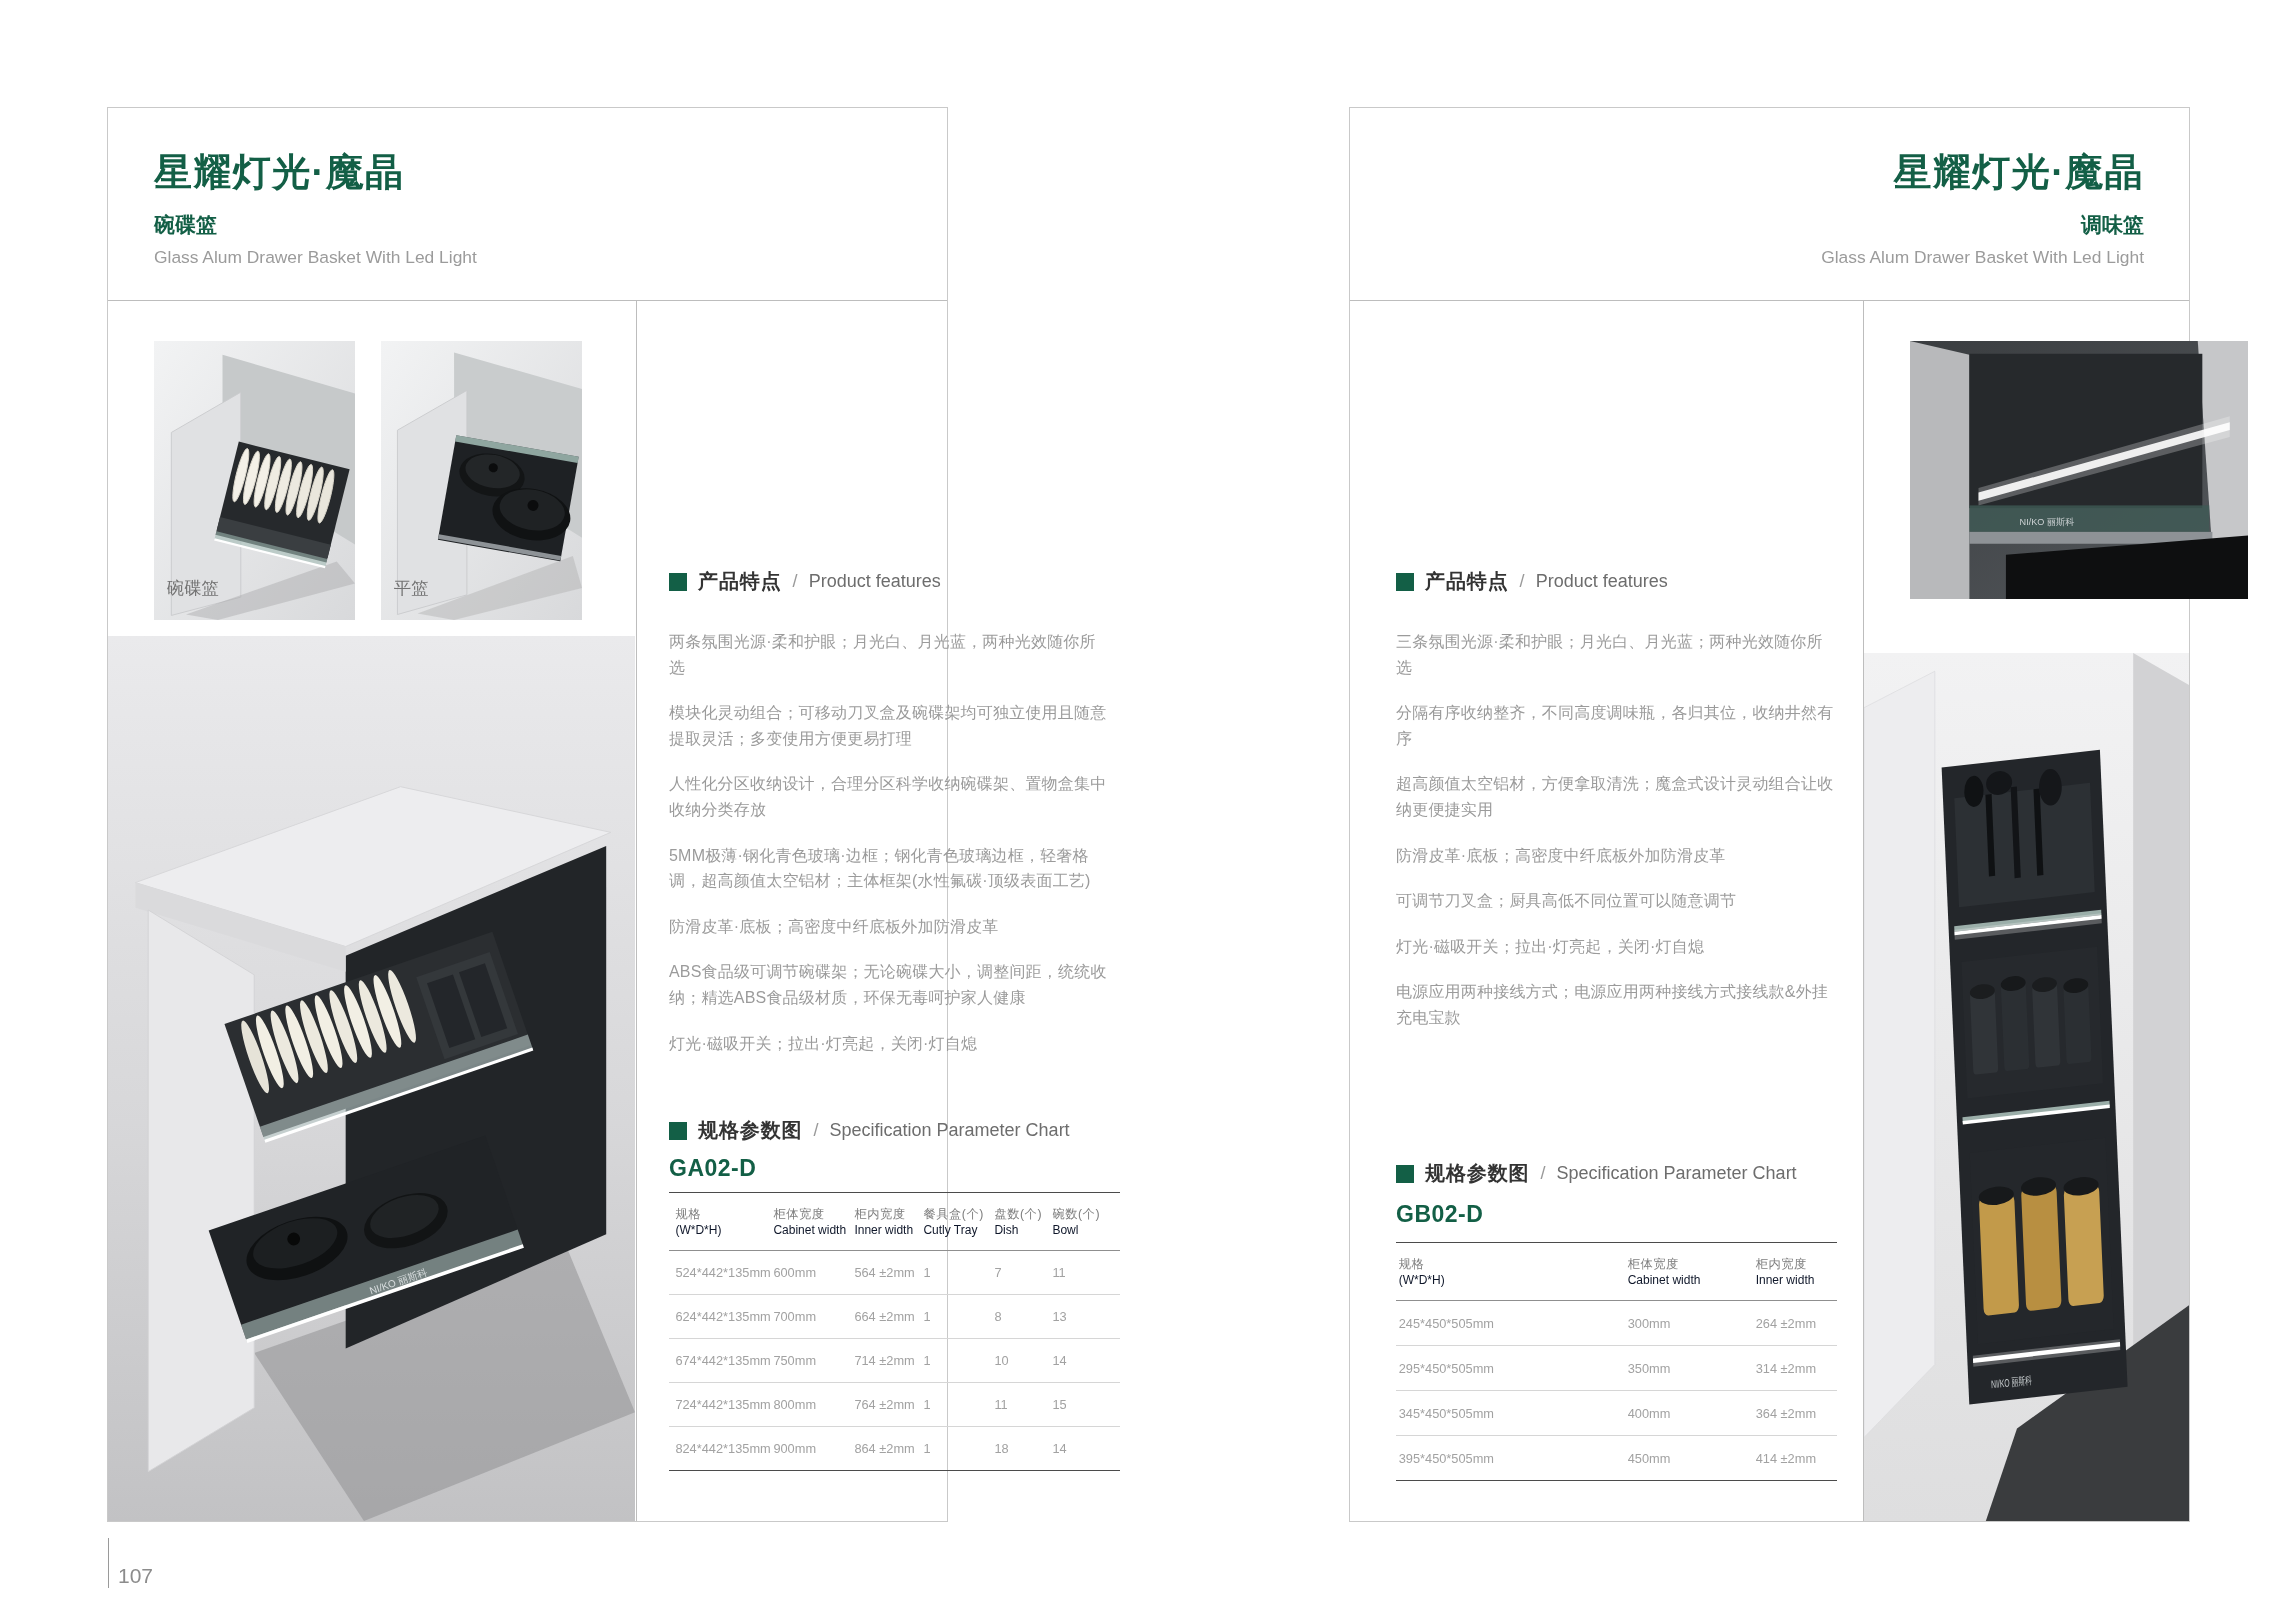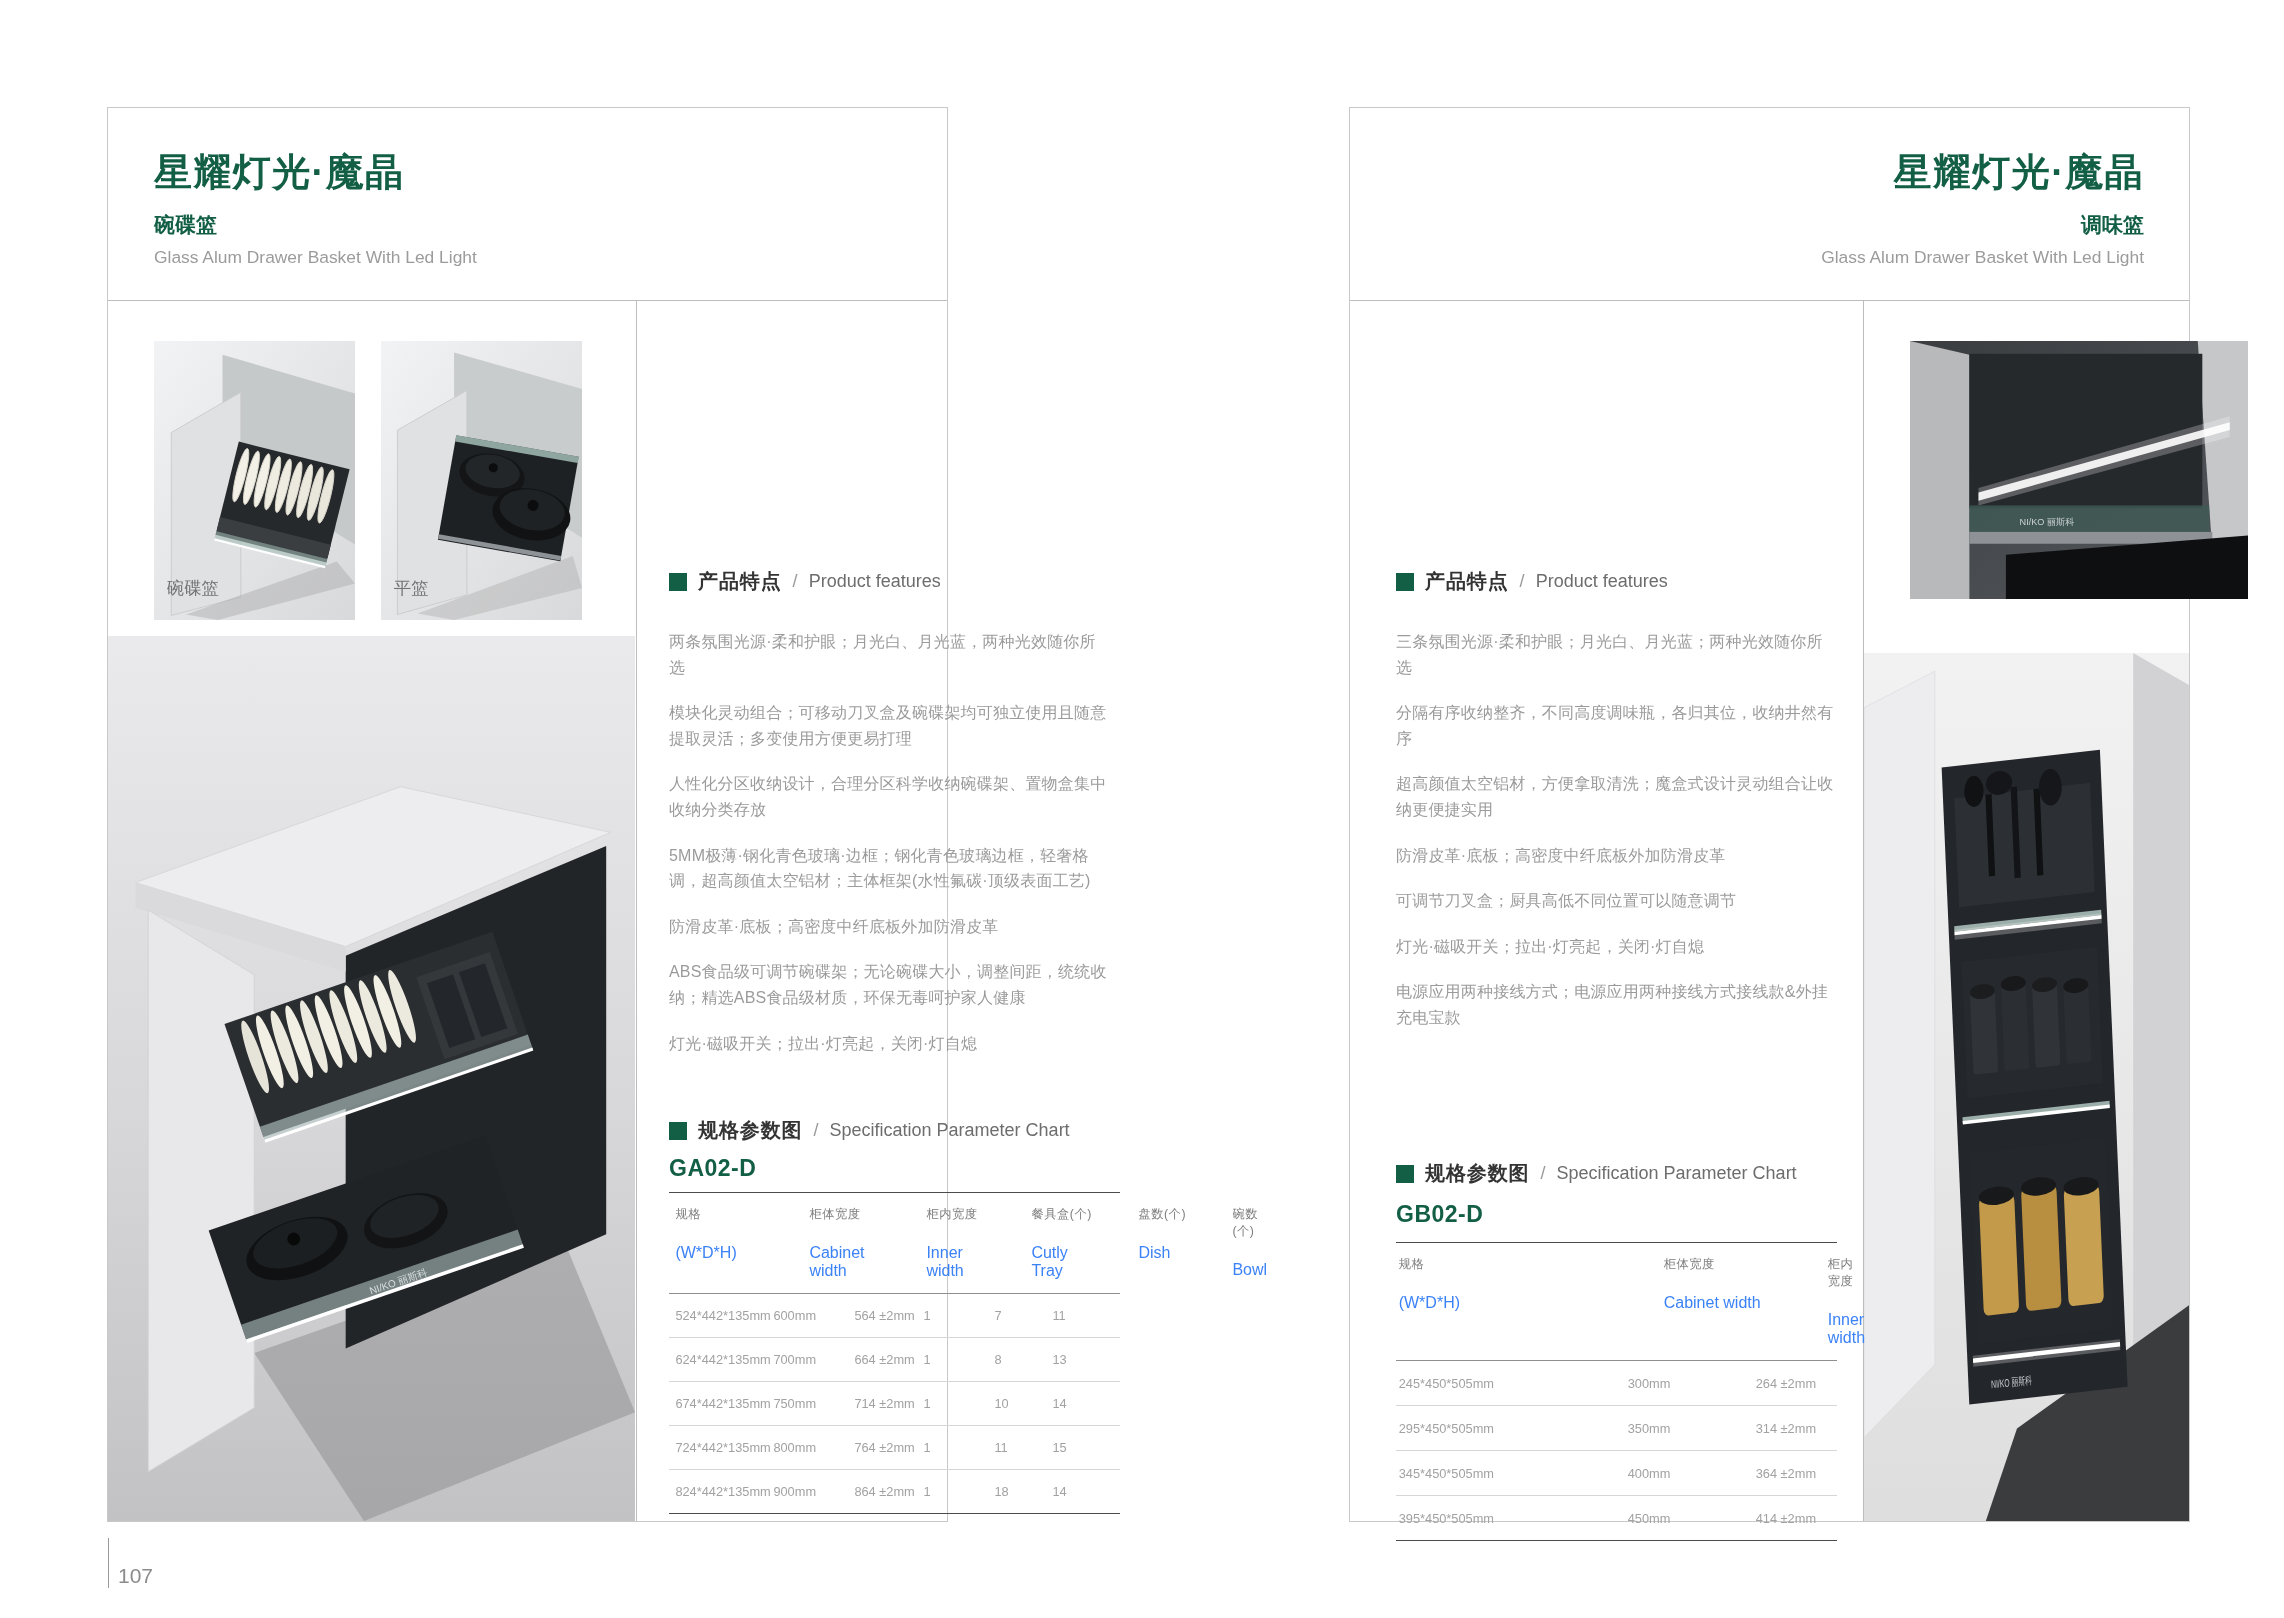--- a/index.html
+++ b/index.html
@@ -53,23 +53,23 @@
   .page-right .features{left:46px;top:521px;}
   .feat{margin:0 0 20px 0;font-size:16px;line-height:25.6px;color:#9b9b9b;letter-spacing:0.2px;}
 
   
   .model{position:absolute;font-size:23px;font-weight:600;color:var(--green);letter-spacing:0.5px;}
   .page-left .model{left:561px;top:1047px;}
   .page-right .model{left:46px;top:1093px;}
   .spec-table{position:absolute;border-top:1.8px solid #4b4b4b;border-bottom:1.8px solid #4b4b4b;}
   .page-left .spec-table{left:561px;top:1084px;width:451px;}
   .page-right .spec-table{left:46px;top:1134px;width:441px;}
-  .t-head{display:grid;border-bottom:0.9px solid #8f8f8f;padding:12.8px 0 13.7px 0;gap:36px;}
+  .t-head{display:grid;border-bottom:0.9px solid #8f8f8f;padding:12.8px 0 13.7px 0;}
   .t-cell .zh{font-size:12.3px;color:#7d7d7d;letter-spacing:0.5px;}
-  .t-cell .en{font-size:16px;color:#3b82f6;margin-top:21px;}
+  .t-cell .en{font-size:12px;color:#0f172a;margin-top:0;}
   .t-row{display:grid;align-items:center;border-top:0.5px solid #d6d6d6;}
   .t-body .t-row:first-child{border-top:0;}
   .t-val{font-size:12.8px;color:#a2a2a2;}
   .tl .t-head,.tl .t-row{grid-template-columns:98px 81px 69px 71px 58px 1fr;}
   .tr .t-head,.tr .t-row{grid-template-columns:229px 128px 1fr;}
   .tl .t-row{height:43px;}
   .tr .t-row{height:44px;}
   .tl .t-cell,.tl .t-val{padding-left:6.4px;}
   .tr .t-cell,.tr .t-val{padding-left:2.7px;}
 

